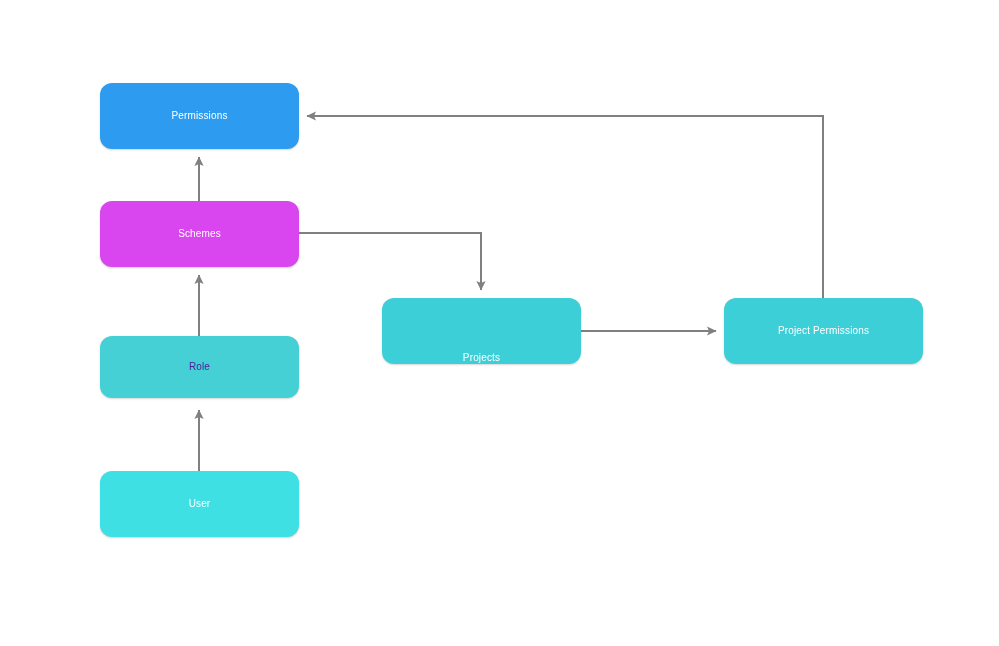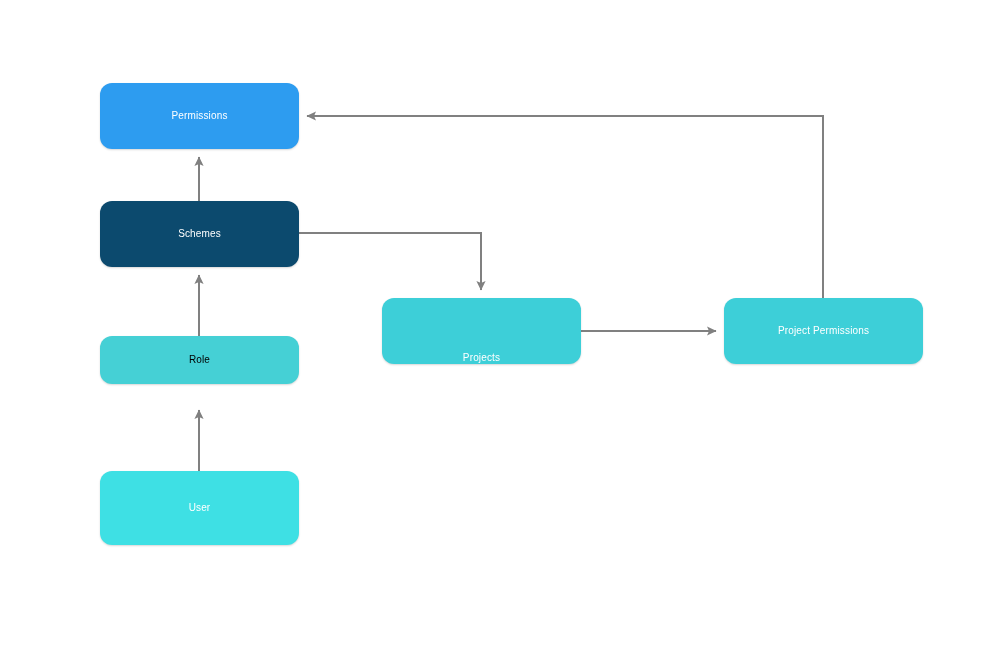--- a/index.html
+++ b/index.html
@@ -80,29 +80,29 @@
 
     <line x1="581" y1="331" x2="716" y2="331" stroke="#808080" stroke-width="2" marker-end="url(#arrow-generic)"></line>
 
     <path d="M823 298 L823 116 L307 116" fill="none" stroke="#808080" stroke-width="2" marker-end="url(#arrow-generic)"></path>
   </svg>
 
   <div class="node" id="node-permissions" style="left: 100px; top: 83px; width: 199px; height: 66px; background: rgb(45, 156, 240); color: rgb(255, 255, 255);">
     <span class="node-label">Permissions</span>
   </div>
 
-  <div class="node" id="node-schemes" style="left: 100px; top: 201px; width: 199px; height: 66px; background: #0c4a6e; color: rgb(255, 255, 255);">
+  <div class="node" id="node-schemes" style="left: 100px; top: 201px; width: 199px; height: 66px; background: #d946ef; color: rgb(255, 255, 255);">
     <span class="node-label">Schemes</span>
   </div>
 
-  <div class="node" id="node-role" style="left: 100px; top: 336px; width: 199px; height: 48px; background: rgb(69, 208, 213); color: #000000;">
+  <div class="node" id="node-role" style="left: 100px; top: 336px; width: 199px; height: 62px; background: rgb(69, 208, 213); color: #4c1d95;">
     <span class="node-label">Role</span>
   </div>
 
-  <div class="node" id="node-user" style="left: 100px; top: 471px; width: 199px; height: 74px; background: rgb(62, 224, 228); color: rgb(255, 255, 255);">
+  <div class="node" id="node-user" style="left: 100px; top: 471px; width: 199px; height: 66px; background: rgb(62, 224, 228); color: rgb(255, 255, 255);">
     <span class="node-label">User</span>
   </div>
 
   <div class="node" id="node-projects" style="left: 382px; top: 298px; width: 199px; height: 66px; background: rgb(61, 207, 216); color: rgb(255, 255, 255); align-items: flex-end;">
     <span class="node-label">Projects</span>
   </div>
 
   <div class="node" id="node-projectperms" style="left: 724px; top: 298px; width: 199px; height: 66px; background: rgb(61, 207, 216); color: rgb(255, 255, 255);">
     <span class="node-label">Project Permissions</span>
   </div>

